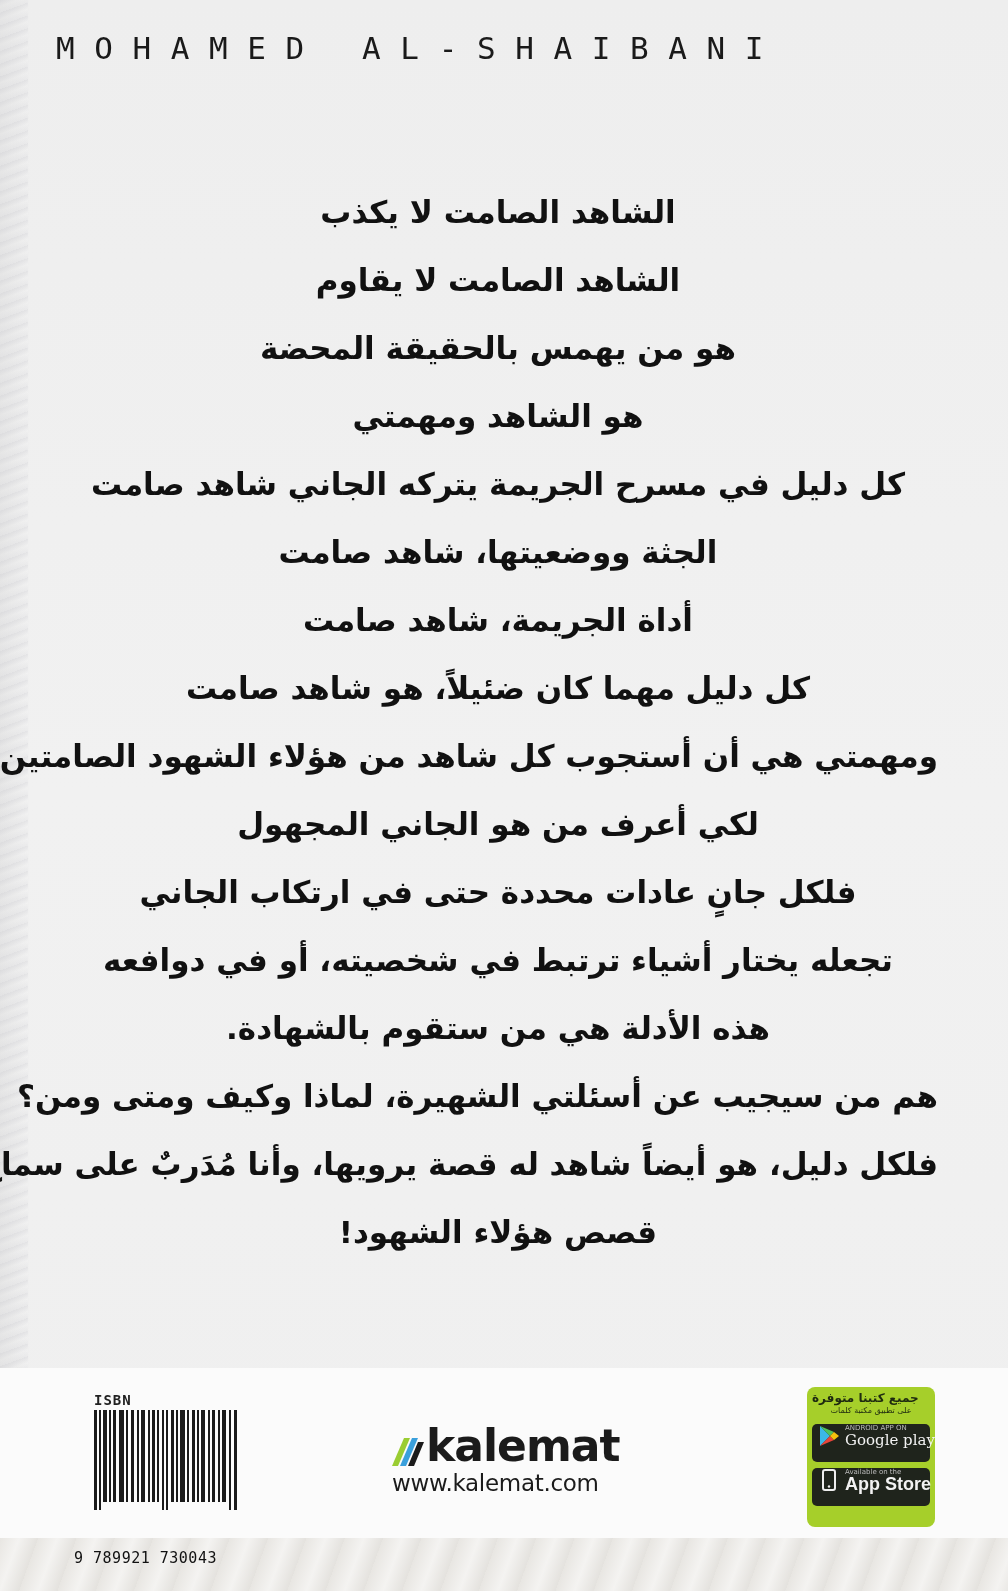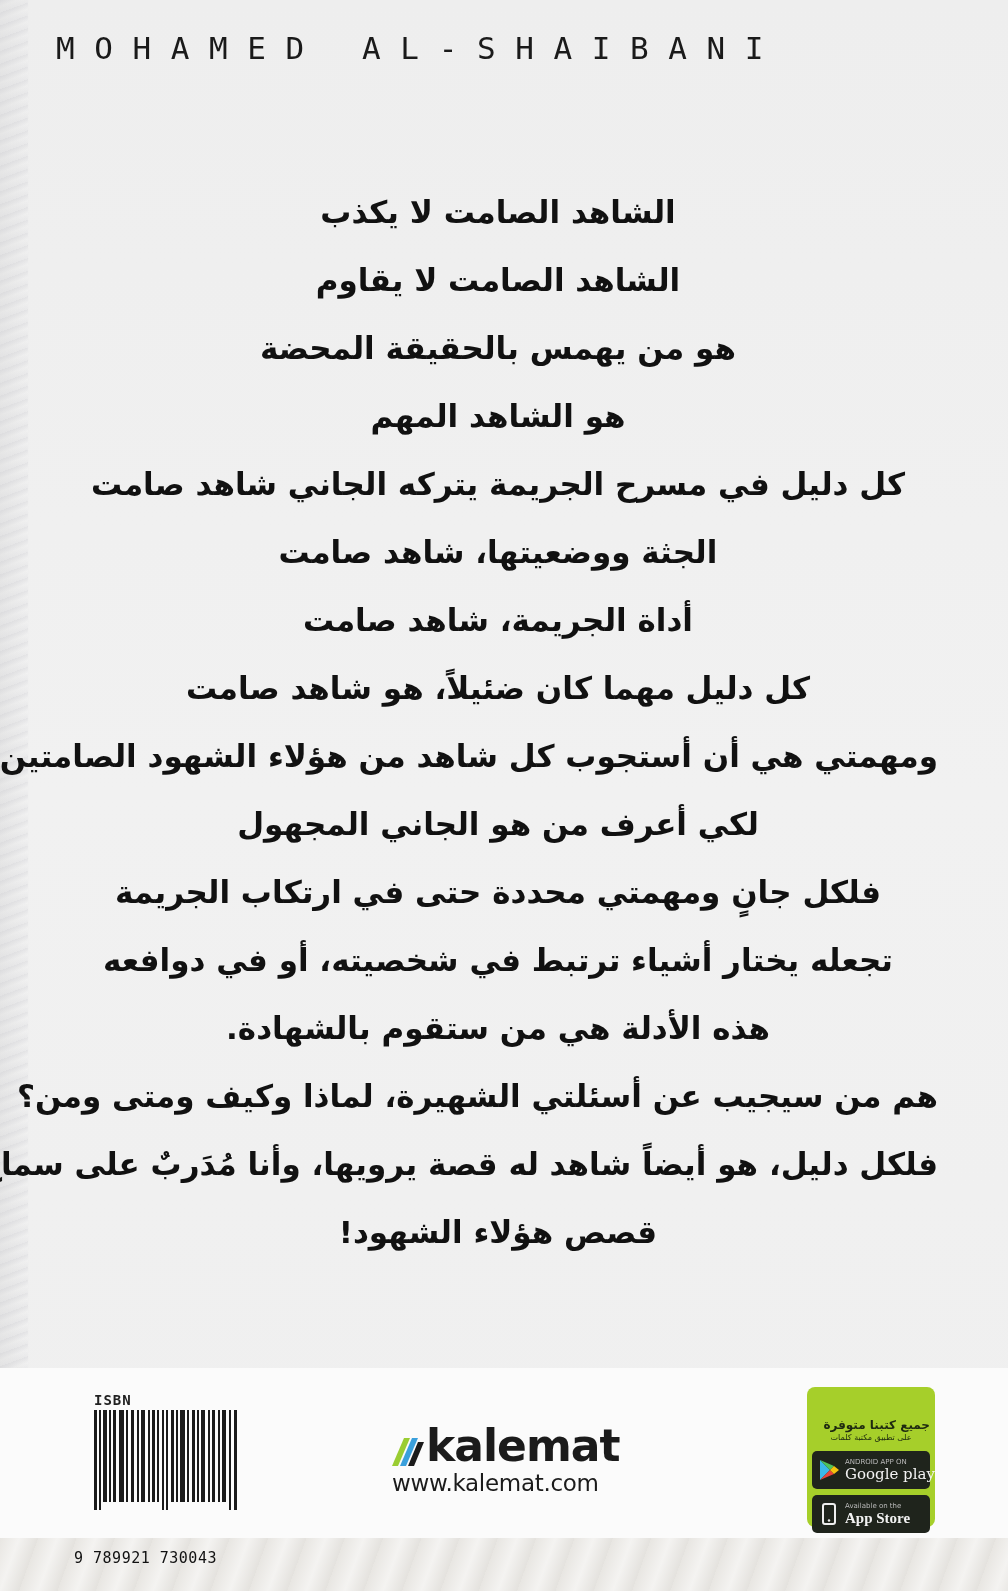--- a/index.html
+++ b/index.html
@@ -135,89 +135,87 @@
       position: absolute;
       left: 807px; top: 1387px;
       width: 128px; height: 140px;
       background: #a6cf2a;
       border-radius: 8px;
       box-sizing: border-box;
       padding: 4px 5px;
     }
     .badge-title {
       direction: rtl;
-      text-align: right;
+      text-align: left;
       font-family: "DejaVu Sans", sans-serif;
       font-size: 12px;
       font-weight: bold;
       color: #1e2a10;
       line-height: 14px;
-      margin-top: 27px;
     }
     .badge-sub {
       direction: rtl;
       text-align: center;
       font-family: "DejaVu Sans", sans-serif;
       font-size: 8px;
       color: #1e2a10;
       line-height: 11px;
       margin-bottom: 8px;
     }
     .store-btn {
       background: #1f241c;
       border-radius: 5px;
       height: 38px;
       margin-bottom: 6px;
       display: flex;
-      align-items: center;
       padding: 0 5px;
       box-sizing: border-box;
       color: #eee;
     }
     .store-icon { width: 24px; height: 24px; flex: none; }
     .store-text { margin-left: 4px; display: flex; flex-direction: column; }
     .store-small {
       font-size: 7px;
       color: #bbb;
       line-height: 8px;
       font-family: "DejaVu Sans", sans-serif;
     }
     .store-big {
       font-size: 15px;
       color: #f2f2f2;
       line-height: 17px;
       font-family: "DejaVu Serif", serif;
       white-space: nowrap;
     }
     .store-big.sans {
-      font-family: Liberation Serif, serif;
-      font-weight: bold;
-      font-size: 15px;
+      font-family: Liberation Sans, sans-serif;
+      font-weight: bold;
+      font-size: 18px;
     }
   </style>
 </head>
 <body>
 
 <div class="cover"></div>
 <div class="wrap-edge-left"></div>
 
 <div class="author">MOHAMED AL-SHAIBANI</div>
 
 <div class="blurb">
   <span class="blurb-line">الشاهد الصامت لا يكذب</span>
   <span class="blurb-line">الشاهد الصامت لا يقاوم</span>
   <span class="blurb-line">هو من يهمس بالحقيقة المحضة</span>
-  <span class="blurb-line">هو الشاهد المهم</span>
+  <span class="blurb-line">هو الشاهد ومهمتي</span>
   <span class="blurb-line">كل دليل في مسرح الجريمة يتركه الجاني شاهد صامت</span>
   <span class="blurb-line">الجثة ووضعيتها، شاهد صامت</span>
   <span class="blurb-line">أداة الجريمة، شاهد صامت</span>
   <span class="blurb-line">كل دليل مهما كان ضئيلاً، هو شاهد صامت</span>
   <span class="blurb-line">ومهمتي هي أن أستجوب كل شاهد من هؤلاء الشهود الصامتين،</span>
   <span class="blurb-line">لكي أعرف من هو الجاني المجهول</span>
-  <span class="blurb-line">فلكل جانٍ ومهمتي محددة حتى في ارتكاب الجريمة</span>
+  <span class="blurb-line">فلكل جانٍ عادات محددة حتى في ارتكاب الجاني</span>
   <span class="blurb-line">تجعله يختار أشياء ترتبط في شخصيته، أو في دوافعه</span>
   <span class="blurb-line">هذه الأدلة هي من ستقوم بالشهادة.</span>
   <span class="blurb-line">هم من سيجيب عن أسئلتي الشهيرة، لماذا وكيف ومتى ومن؟</span>
   <span class="blurb-line">فلكل دليل، هو أيضاً شاهد له قصة يرويها، وأنا مُدَربٌ على سماع</span>
   <span class="blurb-line">قصص هؤلاء الشهود!</span>
 </div>
 
 <div class="bottom-band"></div>
 <div class="bottom-wrap"></div>
 

